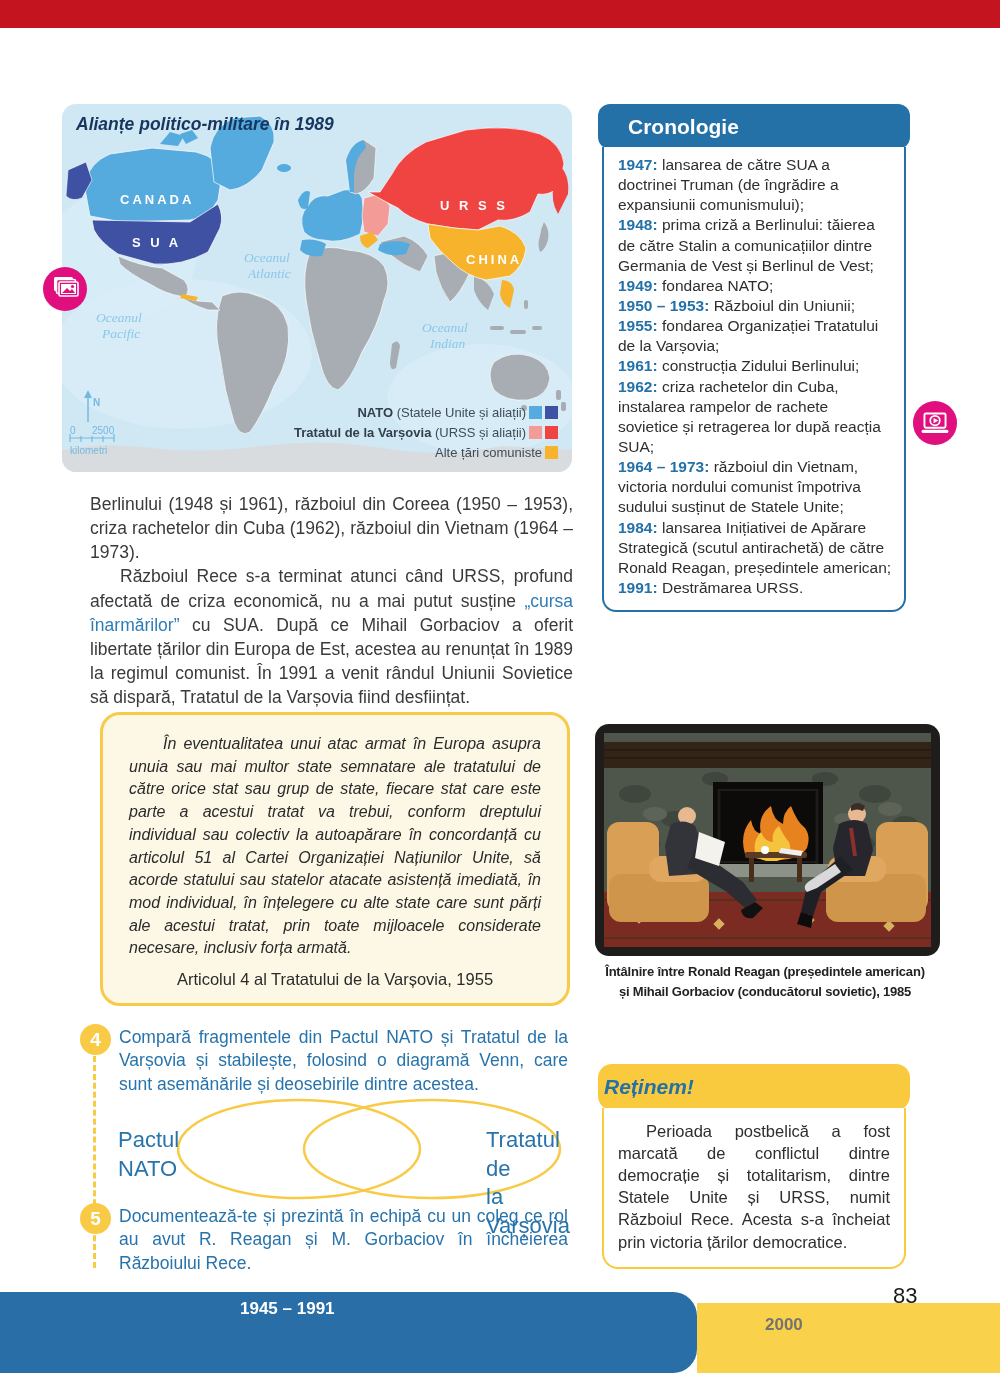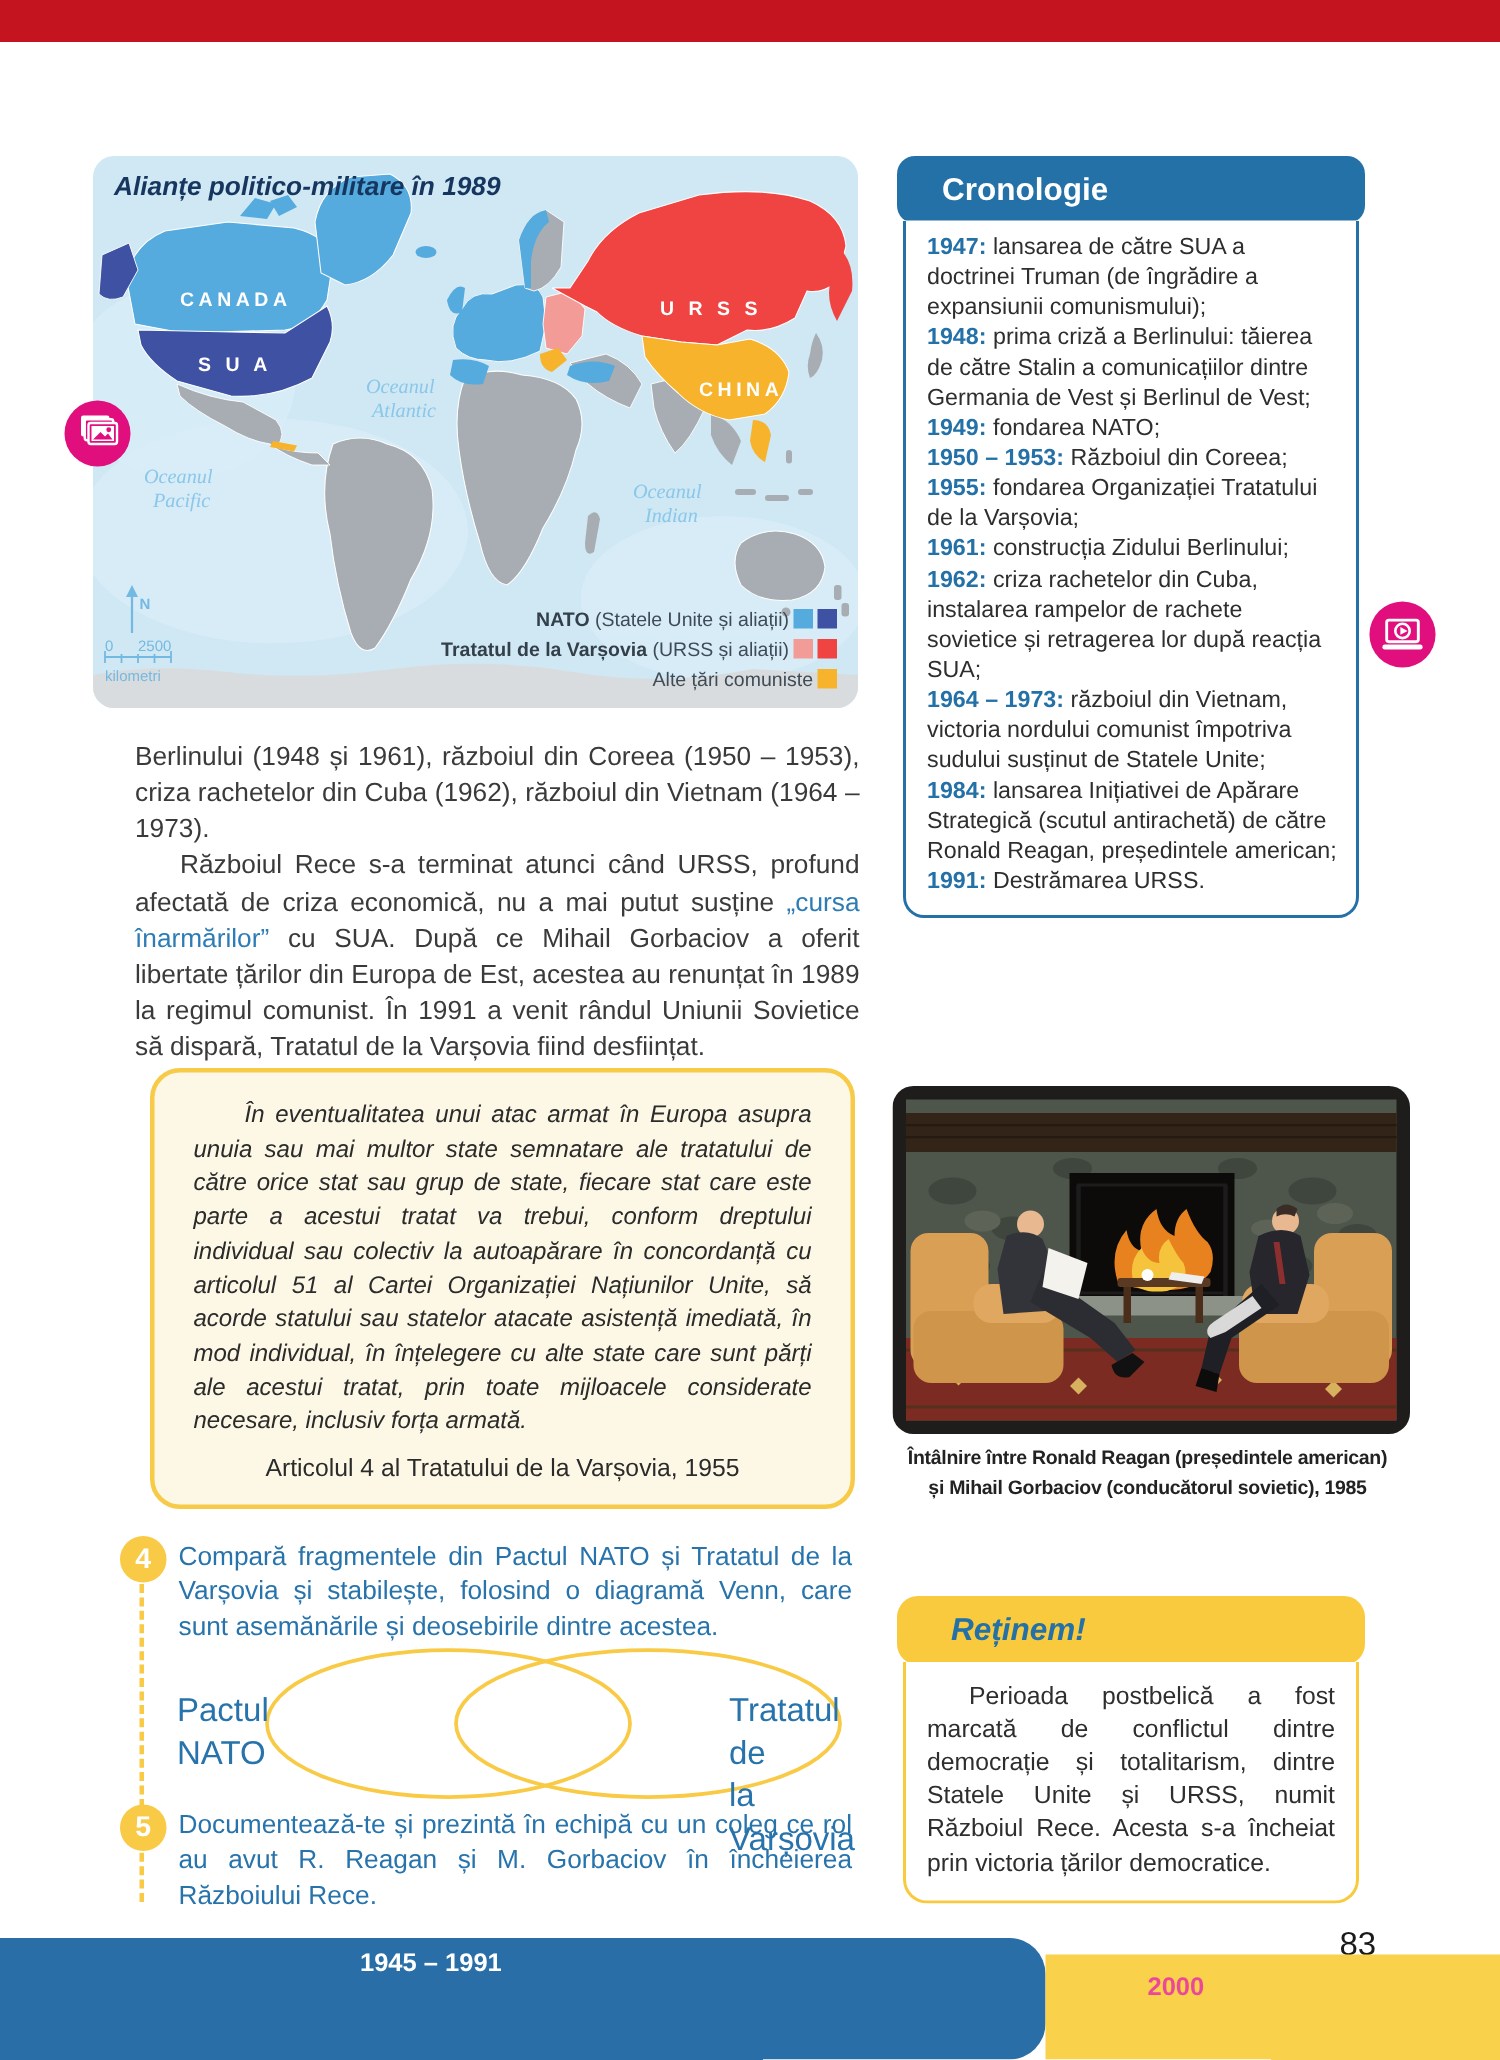--- a/index.html
+++ b/index.html
@@ -68,35 +68,35 @@
   .venn-label { color:#2773ab; font-size:22px; line-height:1.3; white-space:pre-line; }
 
   
   #photo-caption { left:580px; top:962px; width:370px; text-align:center;
     font-size:13px; font-weight:bold; color:#222; line-height:1.5;
     letter-spacing:-0.2px; white-space:pre-line; }
 
   
   #retinem-header { left:598px; top:1064px; width:312px; height:46px;
     background:#f9ca3e; border-radius:14px; color:#2471a8; font-weight:bold;
-    font-style:italic; font-size:21px; line-height:46px; padding-left:36px; }
+    font-style:italic; font-size:21px; line-height:46px; padding-left:6px; }
   #retinem-body { left:602px; top:1108px; width:304px;
     border:2.5px solid #f9ca3e; border-top:none; border-radius:0 0 16px 16px;
     background:#fff; padding:12px 14px 14px 14px; font-size:16.5px; line-height:1.34;
     color:#2e2e2e; text-align:justify; text-indent:28px; }
   #retinem-body .bold { font-weight:normal; }
 
   
   #page-num { left:893px; top:1283px; width:60px; text-align:left;
     font-size:22px; color:#1a1a1a; }
   #bar-blue { left:0; top:1292px; width:697px; height:81px;
     background:#2a6ea7; border-radius:0 24px 24px 0; }
   #bar-blue-label { left:240px; top:1299px; color:#fff; font-weight:bold; font-size:17px; }
   #bar-yellow { left:697px; top:1303px; width:303px; height:70px; background:#f9d14b; }
-  #bar-yellow-label { left:765px; top:1315px; color:#ec4899; font-weight:bold; font-size:17px; }
+  #bar-yellow-label { left:765px; top:1315px; color:#737373; font-weight:bold; font-size:17px; }
 </style>
 </head>
 <body>
 
 <div class="abs" id="top-bar"></div>
 
 <div class="abs" id="map-panel">
   <svg width="510" height="368" viewBox="0 0 510 368">
 
     <ellipse cx="120" cy="250" rx="130" ry="75" fill="#daeef8" opacity="0.7"></ellipse>
@@ -212,21 +212,21 @@
     <path d="M20,27 l5,-5 3,3 2,-2 3,4 Z" fill="#e00f7d"></path>
     <circle cx="30.5" cy="20.5" r="1.6" fill="#e00f7d"></circle>
   </svg>
 </div>
 
 <div class="abs" id="chrono-header">Cronologie</div>
 <div class="abs" id="chrono-body">
   <div><span class="year">1947:</span> <span>lansarea de către SUA a doctrinei Truman (de îngrădire a expansiunii comunismului);</span></div>
   <div><span class="year">1948:</span> <span>prima criză a Berlinului: tăierea de către Stalin a comunicațiilor dintre Germania de Vest și Berlinul de Vest;</span></div>
   <div><span class="year">1949:</span> <span>fondarea NATO;</span></div>
-  <div><span class="year">1950 – 1953:</span> <span>Războiul din Coreea;</span></div>
+  <div><span class="year">1950 – 1953:</span> <span>Războiul din Uniunii;</span></div>
   <div><span class="year">1955:</span> <span>fondarea Organizației Tratatului de la Varșovia;</span></div>
   <div><span class="year">1961:</span> <span>construcția Zidului Berlinului;</span></div>
   <div><span class="year">1962:</span> <span>criza rachetelor din Cuba, instalarea rampelor de rachete sovietice și retragerea lor după reacția SUA;</span></div>
   <div><span class="year">1964 – 1973:</span> <span>războiul din Vietnam, victoria nordului comunist împotriva sudului susținut de Statele Unite;</span></div>
   <div><span class="year">1984:</span> <span>lansarea Inițiativei de Apărare Strategică (scutul antirachetă) de către Ronald Reagan, președintele american;</span></div>
   <div><span class="year">1991:</span> <span>Destrămarea URSS.</span></div>
 </div>
 
 <div class="abs" style="left:912px; top:400px;">
   <svg class="ref-icon" width="48" height="48" viewBox="0 0 48 48">

